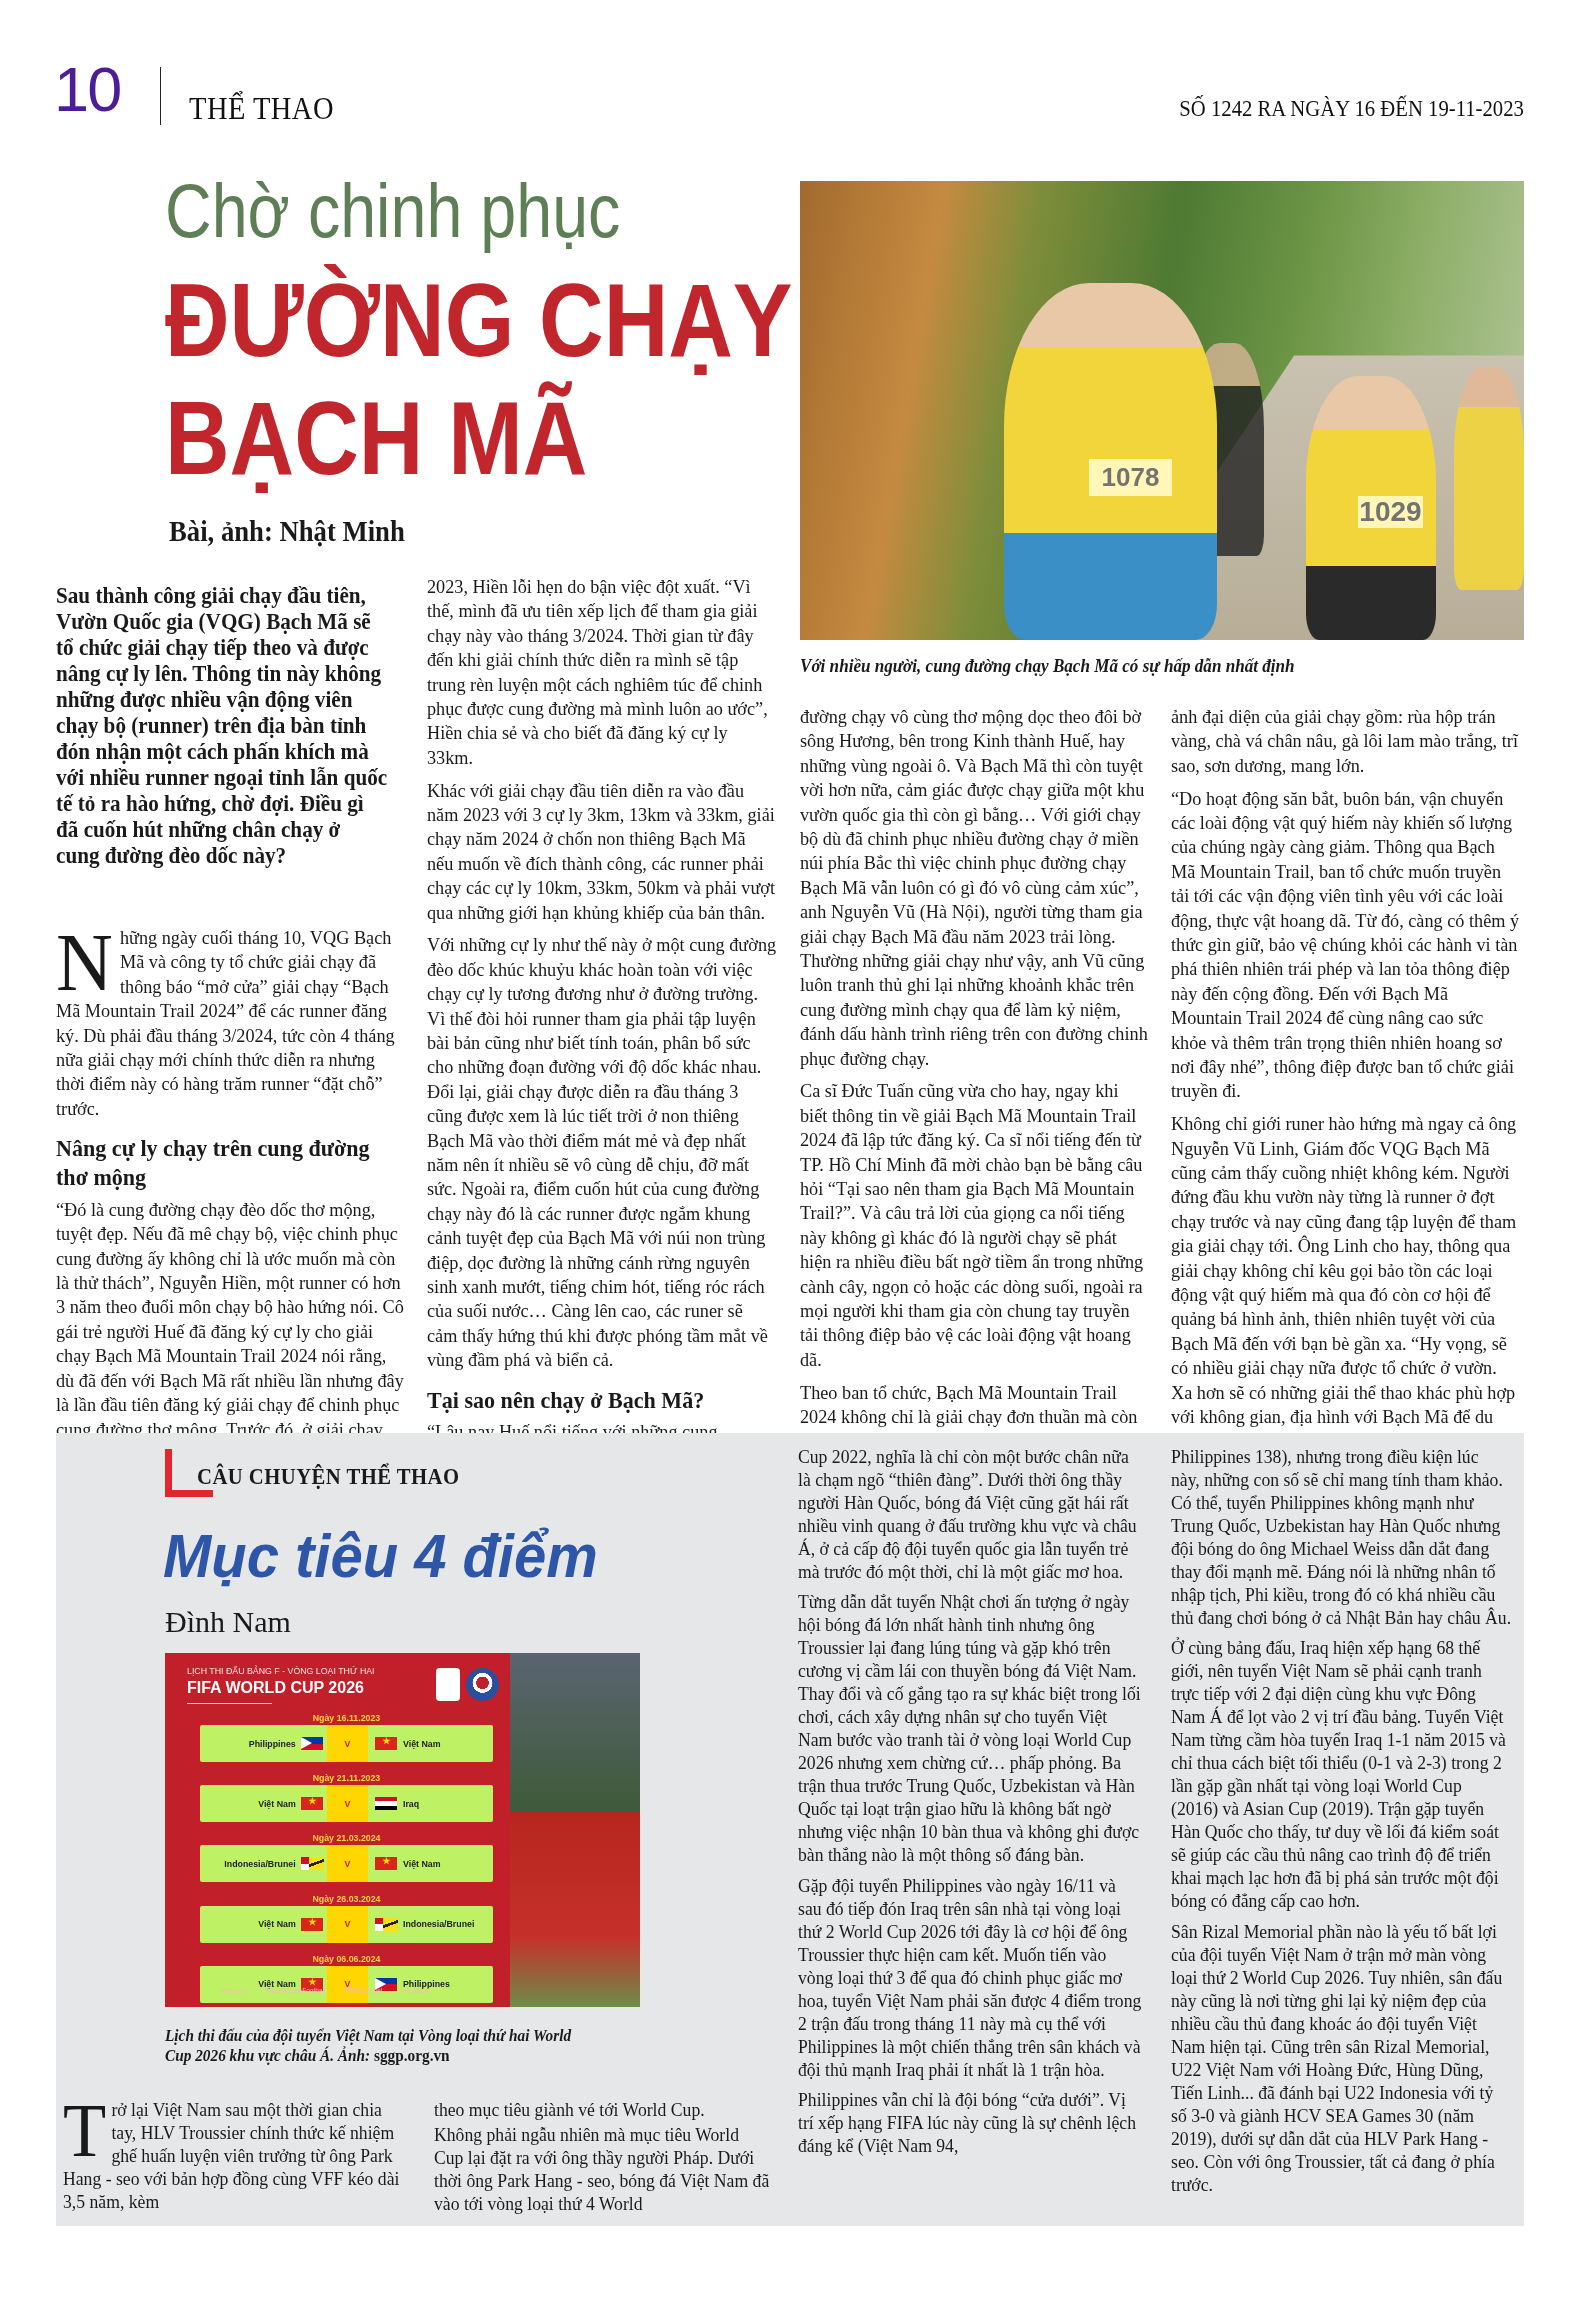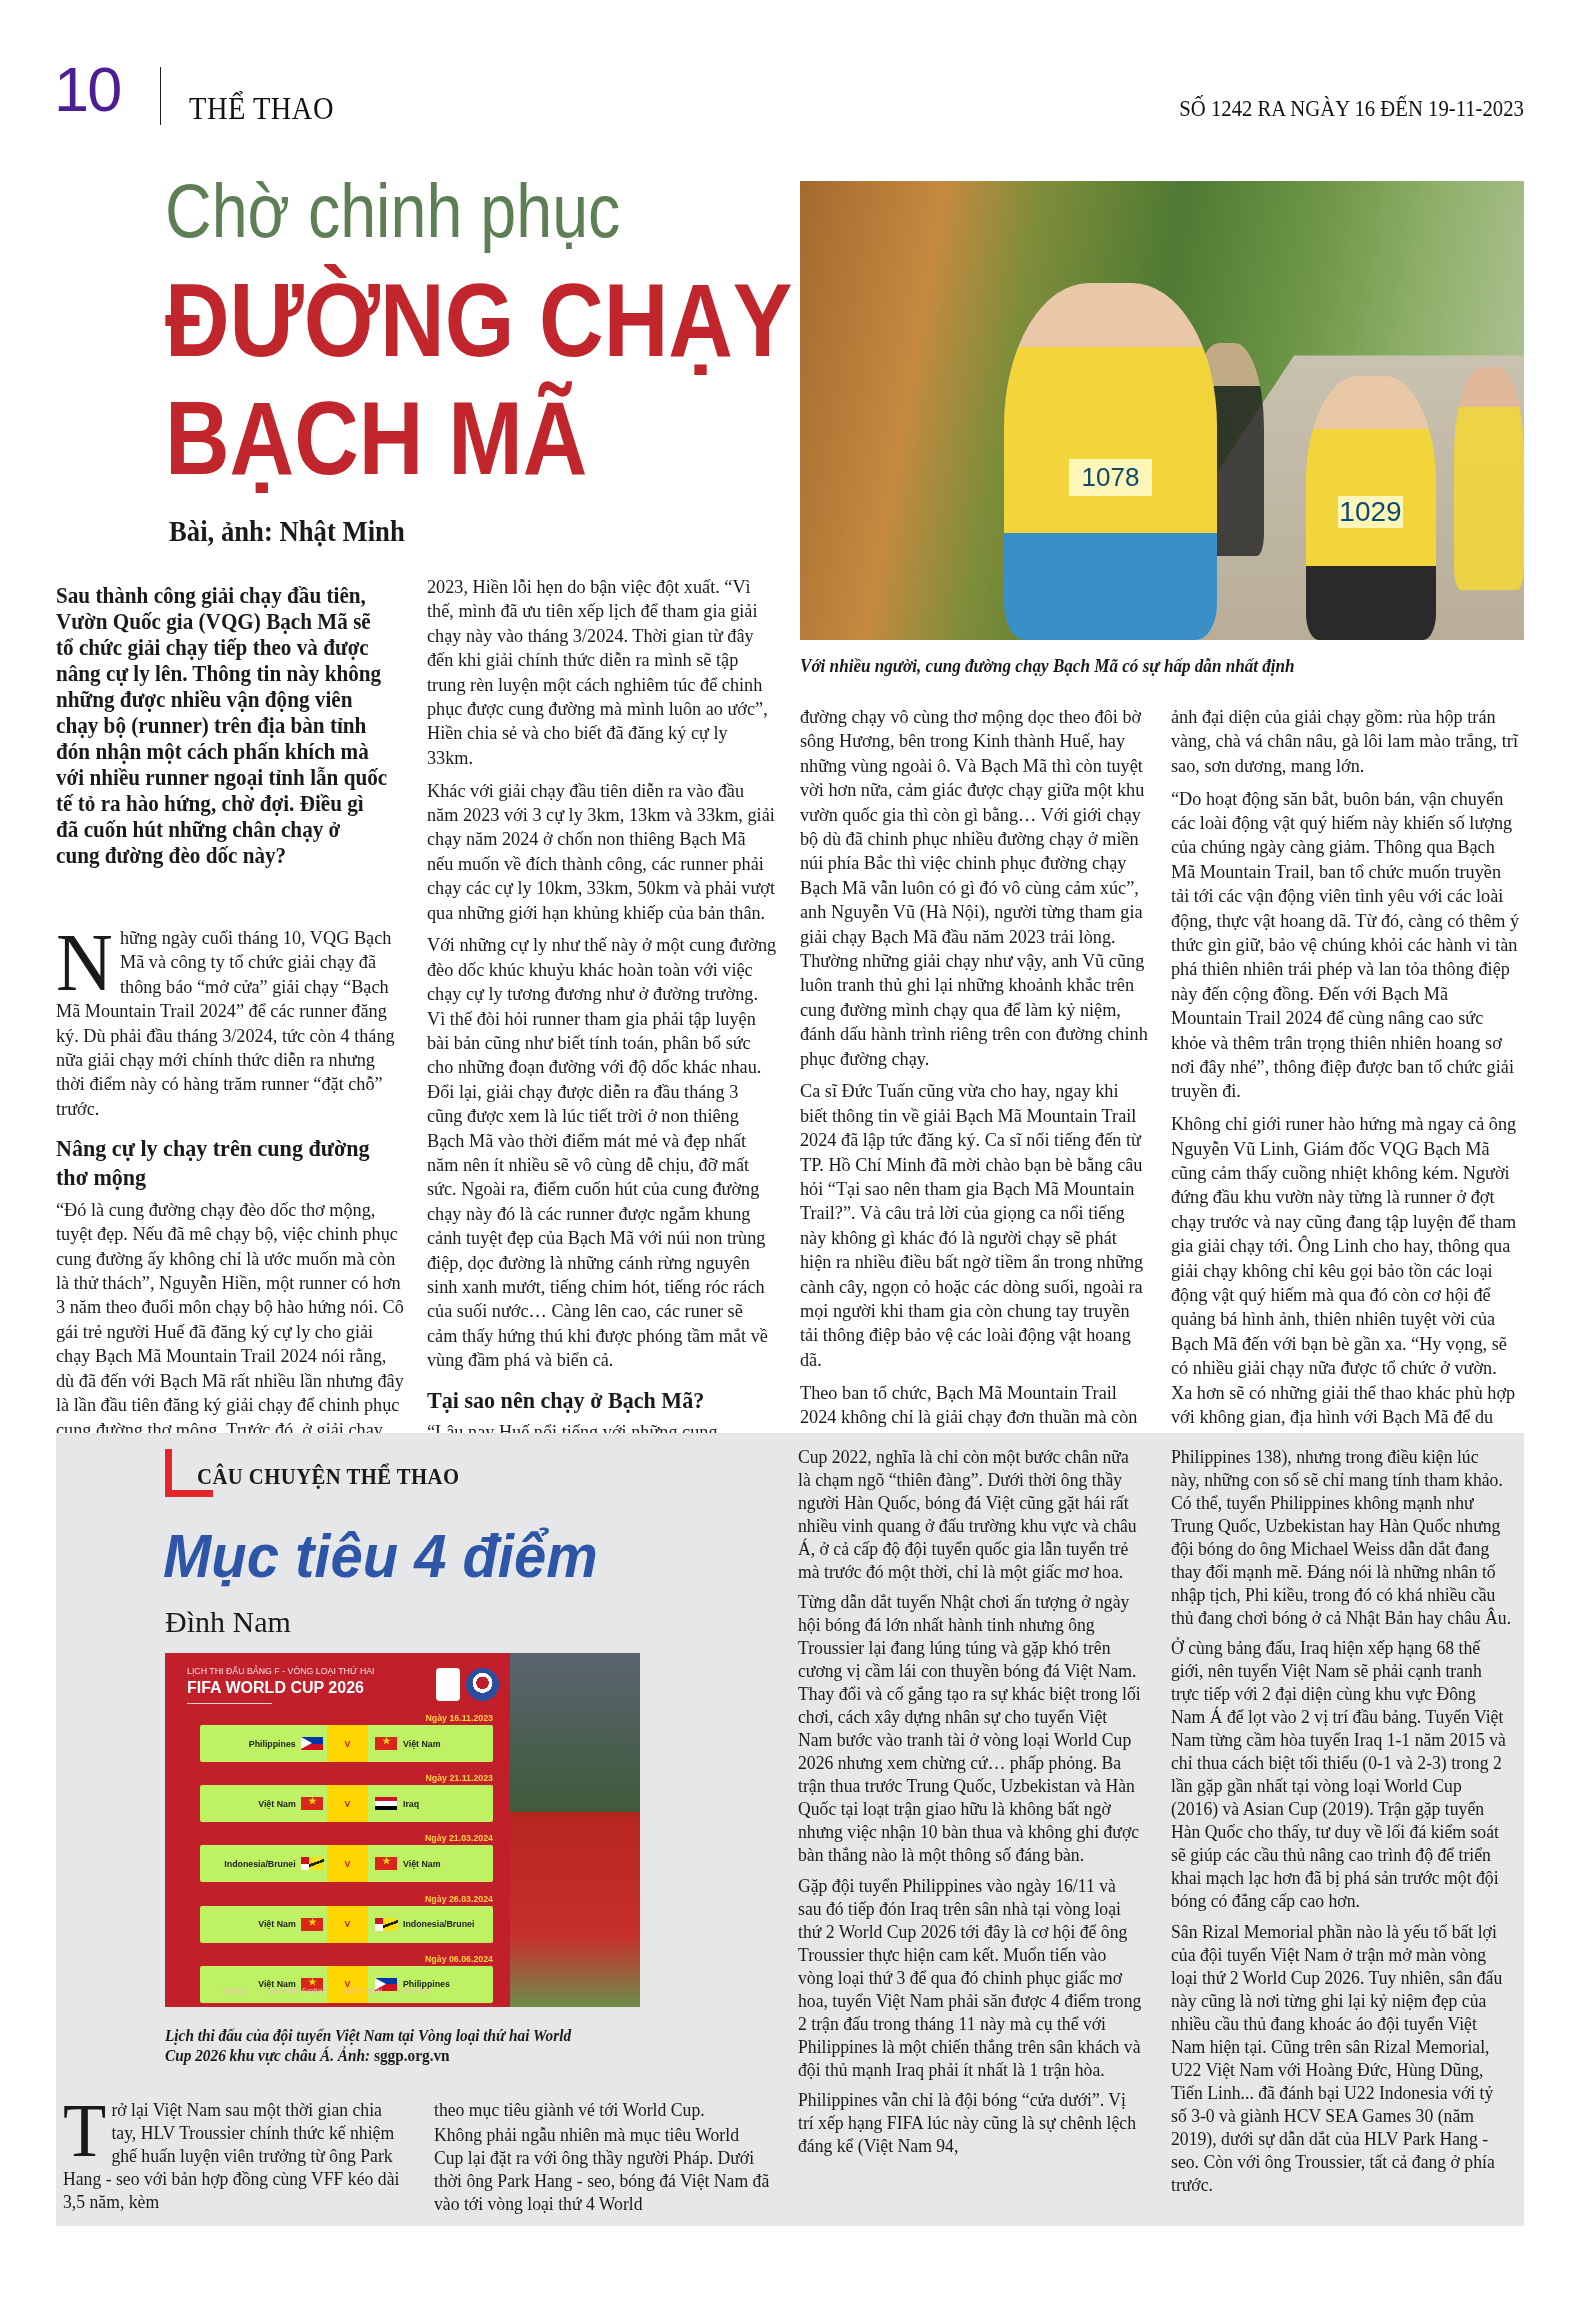--- a/index.html
+++ b/index.html
@@ -19,21 +19,21 @@
 
   
   .hero-photo { position: absolute; left: 800px; top: 181px; width: 724px; height: 459px; overflow: hidden;
     background: linear-gradient(100deg, #a26a2e 0%, #c58a40 18%, #7f8d3a 30%, #4e7a33 48%, #6f9747 66%, #8fb06a 80%, #b7c7a0 100%); }
   .hero-photo .road { position: absolute; left: 306px; right: 0; bottom: 0; height: 62%; background: linear-gradient(180deg, #c9c2b0, #b8ae98); clip-path: polygon(45% 0, 100% 0, 100% 100%, 0 100%); }
   .hero-photo .runner { position: absolute; border-radius: 40% 40% 10% 10%; }
   .r1 { left: 204px; top: 102px; width: 213px; height: 357px; background: linear-gradient(180deg, #e9c8a8 0 18%, #f1d53a 18% 70%, #3b8fc7 70% 100%); }
   .r2 { left: 506px; top: 195px; width: 130px; height: 264px; background: linear-gradient(180deg, #e9c8a8 0 20%, #f1d53a 20% 72%, #2a2a2a 72% 100%); }
   .r3 { left: 390px; top: 162px; width: 74px; height: 213px; background: linear-gradient(180deg, #d8b496 0 20%, #222 20% 100%); opacity: .8; }
   .r4 { left: 654px; top: 186px; width: 70px; height: 223px; background: linear-gradient(180deg, #e2b898 0 18%, #f1d53a 18% 100%); opacity: .9; }
-  .bib { position: absolute; background: #fff6b8; color: #0c4a6e; font-family: "Liberation Sans", sans-serif; font-weight: normal; display:flex; align-items:center; justify-content:center; }
+  .bib { position: absolute; background: #fff6b8; color: #737373; font-family: "Liberation Sans", sans-serif; font-weight: bold; display:flex; align-items:center; justify-content:center;margin-left:20px; }
   .bib1 { left: 269px; top: 278px; width: 83px; height: 37px; font-size: 26px; }
   .bib2 { left: 538px; top: 315px; width: 65px; height: 32px; font-size: 28px; }
   .caption-top { position: absolute; left: 800px; top: 655px; font-size: 18.6px; font-style: italic; font-weight: bold; white-space: nowrap; transform: scaleX(0.92); transform-origin: left; }
 
   
   .col { position: absolute; font-size: 19px; line-height: 24.4px; text-align: left; transform: scaleX(0.96); transform-origin: left top; }
   .col p { margin-bottom: 8.3px; }
   .lede { position: absolute; left: 56px; top: 583px; width: 362px; font-size: 23px; line-height: 26px; font-weight: bold; transform: scaleX(0.92); transform-origin: left top; }
   .subhead { font-size: 23px; font-weight: bold; line-height: 29px; margin: 13px 0 5.6px; }
   .dropcap { float: left; font-size: 82px; line-height: 65px; margin: 3.7px 7.4px 0 0; font-family: "Liberation Serif", serif; }
@@ -49,21 +49,21 @@
   
   .fixture { position: absolute; left: 165px; top: 1653px; width: 475px; height: 354px; background: #c11f2a; overflow: hidden; }
   .fixture .photo-side { position: absolute; right: 0; top: 0; width: 130px; height: 100%; background: linear-gradient(180deg, #5a6470 0%, #3f5a3a 45%, #b6261f 45%, #c6302a 80%, #6e8c4a 100%); }
   .fx-sub { position: absolute; left: 22px; top: 13px; color: #fde6e6; font-family: "Liberation Sans", sans-serif; font-size: 8.8px; white-space: nowrap; }
   .fx-title { position: absolute; left: 22px; top: 26px; color: #fff; font-family: "Liberation Sans", sans-serif; font-weight: bold; font-size: 16px; white-space: nowrap; }
   .fx-line { position: absolute; left: 22px; top: 50px; width: 85px; height: 0.9px; background: #fbd0d0; }
   .fx-logo { position: absolute; top: 15px; width: 24px; height: 33px; border-radius: 3.7px; background: #fff; }
   .fx-logo.fifa { left: 271px; }
   .fx-logo.vff { left: 301px; width: 33px; border-radius: 50%; background: radial-gradient(circle at 50% 45%, #c11f2a 0 25%, #ffffff 26% 40%, #2a4fa0 41% 100%); }
   .fx-rows { position: absolute; left: 35px; top: 59px; width: 293px; }
-  .fx-date { color: #ffd23f; font-family: "Liberation Sans", sans-serif; font-weight: bold; font-size: 8.8px; text-align: right; height: 13px; line-height: 13px; }
+  .fx-date { color: #ffd23f; font-family: "Liberation Sans", sans-serif; font-weight: bold; font-size: 8.8px; text-align: center; height: 13px; line-height: 13px; }
   .fx-row { display: flex; height: 37px; background: #bef264; margin-bottom: 10.2px; border-radius: 1.9px; align-items: center; font-family: "Liberation Sans", sans-serif; font-weight: bold; font-size: 8.8px; color: #222; }
   .fx-home { flex: 0 0 127px; display: flex; justify-content: flex-end; align-items: center; gap: 5.6px; padding-right: 3.7px; }
   .fx-v { flex: 0 0 41px; height: 100%; background: #ffd600; color: #c11f2a; display:flex; align-items:center; justify-content:center; }
   .fx-away { flex: 1; display: flex; align-items: center; gap: 5.6px; padding-left: 7.4px; }
   .flag { width: 22px; height: 13px; display: inline-block; position: relative; }
   .flag-vn { background: #da251d; }
   .flag-vn::after { content: "★"; position: absolute; left: 0; right: 0; top: -1.9px; text-align: center; color: #ffde00; font-size: 9.3px; }
   .flag-ph { background: linear-gradient(180deg, #0038a8 50%, #ce1126 50%); }
   .flag-ph::before { content: ""; position: absolute; left: 0; top: 0; border-left: 11px solid #fff; border-top: 6.5px solid transparent; border-bottom: 6.5px solid transparent; }
   .flag-iq { background: linear-gradient(180deg, #ce1126 33%, #fff 33% 66%, #000 66%); }

